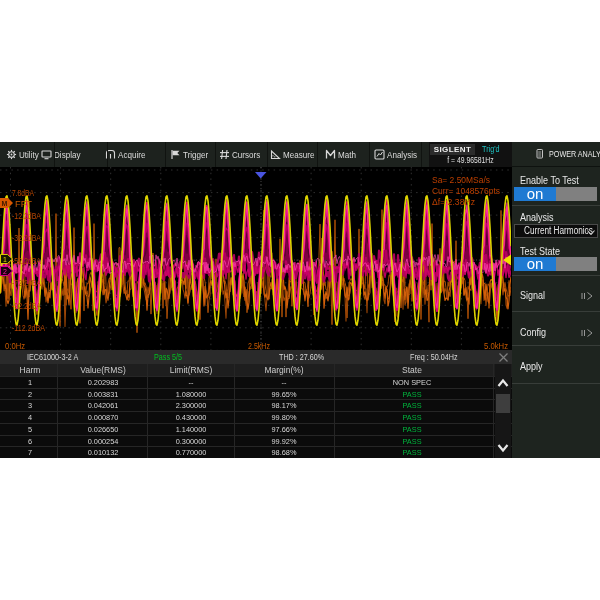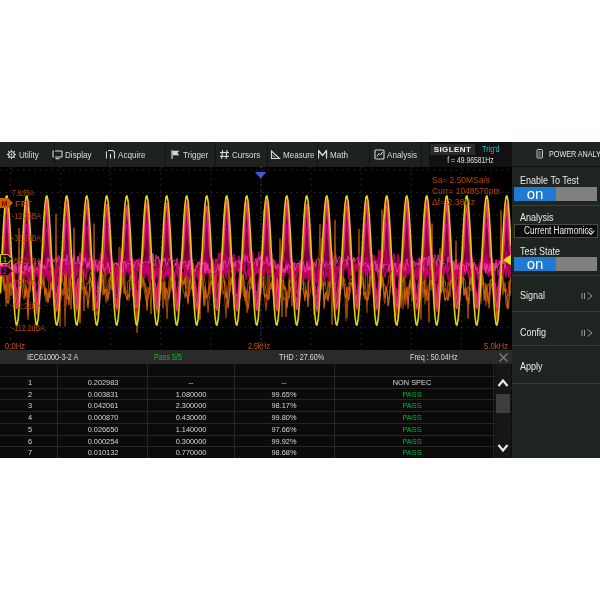--- a/index.html
+++ b/index.html
@@ -41,21 +41,21 @@
           <circle cx="5.5" cy="5.5" r="0.9" fill="#d8d8d8"></circle>
           <line x1="8.5" y1="5.5" x2="10.1" y2="5.5" stroke="#d8d8d8" stroke-width="1.1"></line>
           <line x1="7.6" y1="7.6" x2="8.8" y2="8.8" stroke="#d8d8d8" stroke-width="1.1"></line>
           <line x1="5.5" y1="8.5" x2="5.5" y2="10.1" stroke="#d8d8d8" stroke-width="1.1"></line>
           <line x1="3.4" y1="7.6" x2="2.2" y2="8.8" stroke="#d8d8d8" stroke-width="1.1"></line>
           <line x1="2.5" y1="5.5" x2="0.9" y2="5.5" stroke="#d8d8d8" stroke-width="1.1"></line>
           <line x1="3.4" y1="3.4" x2="2.2" y2="2.2" stroke="#d8d8d8" stroke-width="1.1"></line>
           <line x1="5.5" y1="2.5" x2="5.5" y2="0.9" stroke="#d8d8d8" stroke-width="1.1"></line>
           <line x1="7.6" y1="3.4" x2="8.8" y2="2.2" stroke="#d8d8d8" stroke-width="1.1"></line>
         </svg><span>Utility</span></div>
-      <div class="mi" style="left:52px"><svg width="11" height="11" viewBox="0 0 11 11" style="vertical-align:-2px">
+      <div class="mi" style="left:41px"><svg width="11" height="11" viewBox="0 0 11 11" style="vertical-align:-2px">
           <rect x="1" y="2" width="9" height="6" rx="0.5" fill="none" stroke="#d8d8d8" stroke-width="1.1"></rect>
           <line x1="3.5" y1="9.7" x2="7.5" y2="9.7" stroke="#d8d8d8" stroke-width="1.1"></line>
         </svg><span>Display</span></div>
       <div class="mi" style="left:105px"><svg width="11" height="11" viewBox="0 0 11 11" style="vertical-align:-2px">
           <path d="M1.5 9.5 V4 Q1.5 1.5 4 1.5 H7 Q9.5 1.5 9.5 4 V9.5 M5.5 5 V9.5" fill="none" stroke="#d8d8d8" stroke-width="1.1"></path>
         </svg><span>Acquire</span></div>
       <div class="mi" style="left:170px"><svg width="11" height="11" viewBox="0 0 11 11" style="vertical-align:-2px">
           <line x1="2" y1="1" x2="2" y2="10" stroke="#d8d8d8" stroke-width="1.2"></line>
           <path d="M2.6 1.8 H9.5 L7.3 4 L9.5 6.2 H2.6 Z" fill="#d8d8d8"></path>
         </svg><span>Trigger</span></div>
@@ -65,21 +65,21 @@
             <line x1="8" y1="1" x2="7" y2="10"></line>
             <line x1="1" y1="3.6" x2="10" y2="3.6"></line>
             <line x1="1" y1="7.4" x2="10" y2="7.4"></line>
           </g>
         </svg><span>Cursors</span></div>
       <div class="mi" style="left:270px"><svg width="11" height="11" viewBox="0 0 11 11" style="vertical-align:-2px">
           <path d="M1.5 9.5 V2 L9.5 9.5 Z" fill="none" stroke="#d8d8d8" stroke-width="1.1"></path>
           <line x1="3" y1="6" x2="3" y2="7.5" stroke="#d8d8d8" stroke-width="0.8"></line>
           <line x1="4.8" y1="7" x2="4.8" y2="8.5" stroke="#d8d8d8" stroke-width="0.8"></line>
         </svg><span>Measure</span></div>
-      <div class="mi" style="left:317px"><svg width="11" height="11" viewBox="0 0 11 11" style="vertical-align:-2px">
+      <div class="mi" style="left:325px"><svg width="11" height="11" viewBox="0 0 11 11" style="vertical-align:-2px">
           <path d="M1.5 9.5 V1.5 L5.5 6.5 L9.5 1.5 V9.5" fill="none" stroke="#d8d8d8" stroke-width="1.3" stroke-linejoin="round"></path>
         </svg><span>Math</span></div>
       <div class="mi" style="left:374px"><svg width="11" height="11" viewBox="0 0 11 11" style="vertical-align:-2px">
           <rect x="1" y="1" width="9" height="9" rx="1" fill="none" stroke="#d8d8d8" stroke-width="1.1"></rect>
           <path d="M3 7.5 L5 4.5 L6.5 6 L8.5 3" fill="none" stroke="#d8d8d8" stroke-width="1"></path>
         </svg><span>Analysis</span></div>
       <div class="msep" style="left:54px"></div>
       <div class="msep" style="left:107px"></div>
       <div class="msep" style="left:165px"></div>
       <div class="msep" style="left:215px"></div>
@@ -160,20 +160,27 @@
       <span style="left:279px;color:#d8d8d8">THD : 27.60%</span>
       <span style="left:410px;color:#d8d8d8">Freq : 50.04Hz</span>
       <svg width="11" height="11" viewBox="0 0 11 11" style="position:absolute;left:498px;top:2px">
         <g stroke="#7e7e7e" stroke-width="1.2">
           <line x1="1.5" y1="1.5" x2="9.5" y2="9.5"></line>
           <line x1="9.5" y1="1.5" x2="1.5" y2="9.5"></line>
         </g>
       </svg>
     </div>
 <div id="table">
+      <div class="thead">
+        <span class="tc" style="left:30px">Harm</span>
+        <span class="tc" style="left:103px">Value(RMS)</span>
+        <span class="tc" style="left:191px">Limit(RMS)</span>
+        <span class="tc" style="left:284px">Margin(%)</span>
+        <span class="tc" style="left:412px">State</span>
+      </div>
       <div class="trow" style="top:12.0px">
         <span class="tc" style="left:30px;color:#d8d8d8">1</span>
         <span class="tc" style="left:103px;color:#d8d8d8">0.202983</span>
         <span class="tc" style="left:191px;color:#d8d8d8">--</span>
         <span class="tc" style="left:284px;color:#d8d8d8">--</span>
         <span class="tc" style="left:412px;color:#d8d8d8">NON SPEC</span>
       </div>
       <div class="trow" style="top:23.7px">
         <span class="tc" style="left:30px;color:#d8d8d8">2</span>
         <span class="tc" style="left:103px;color:#d8d8d8">0.003831</span>

